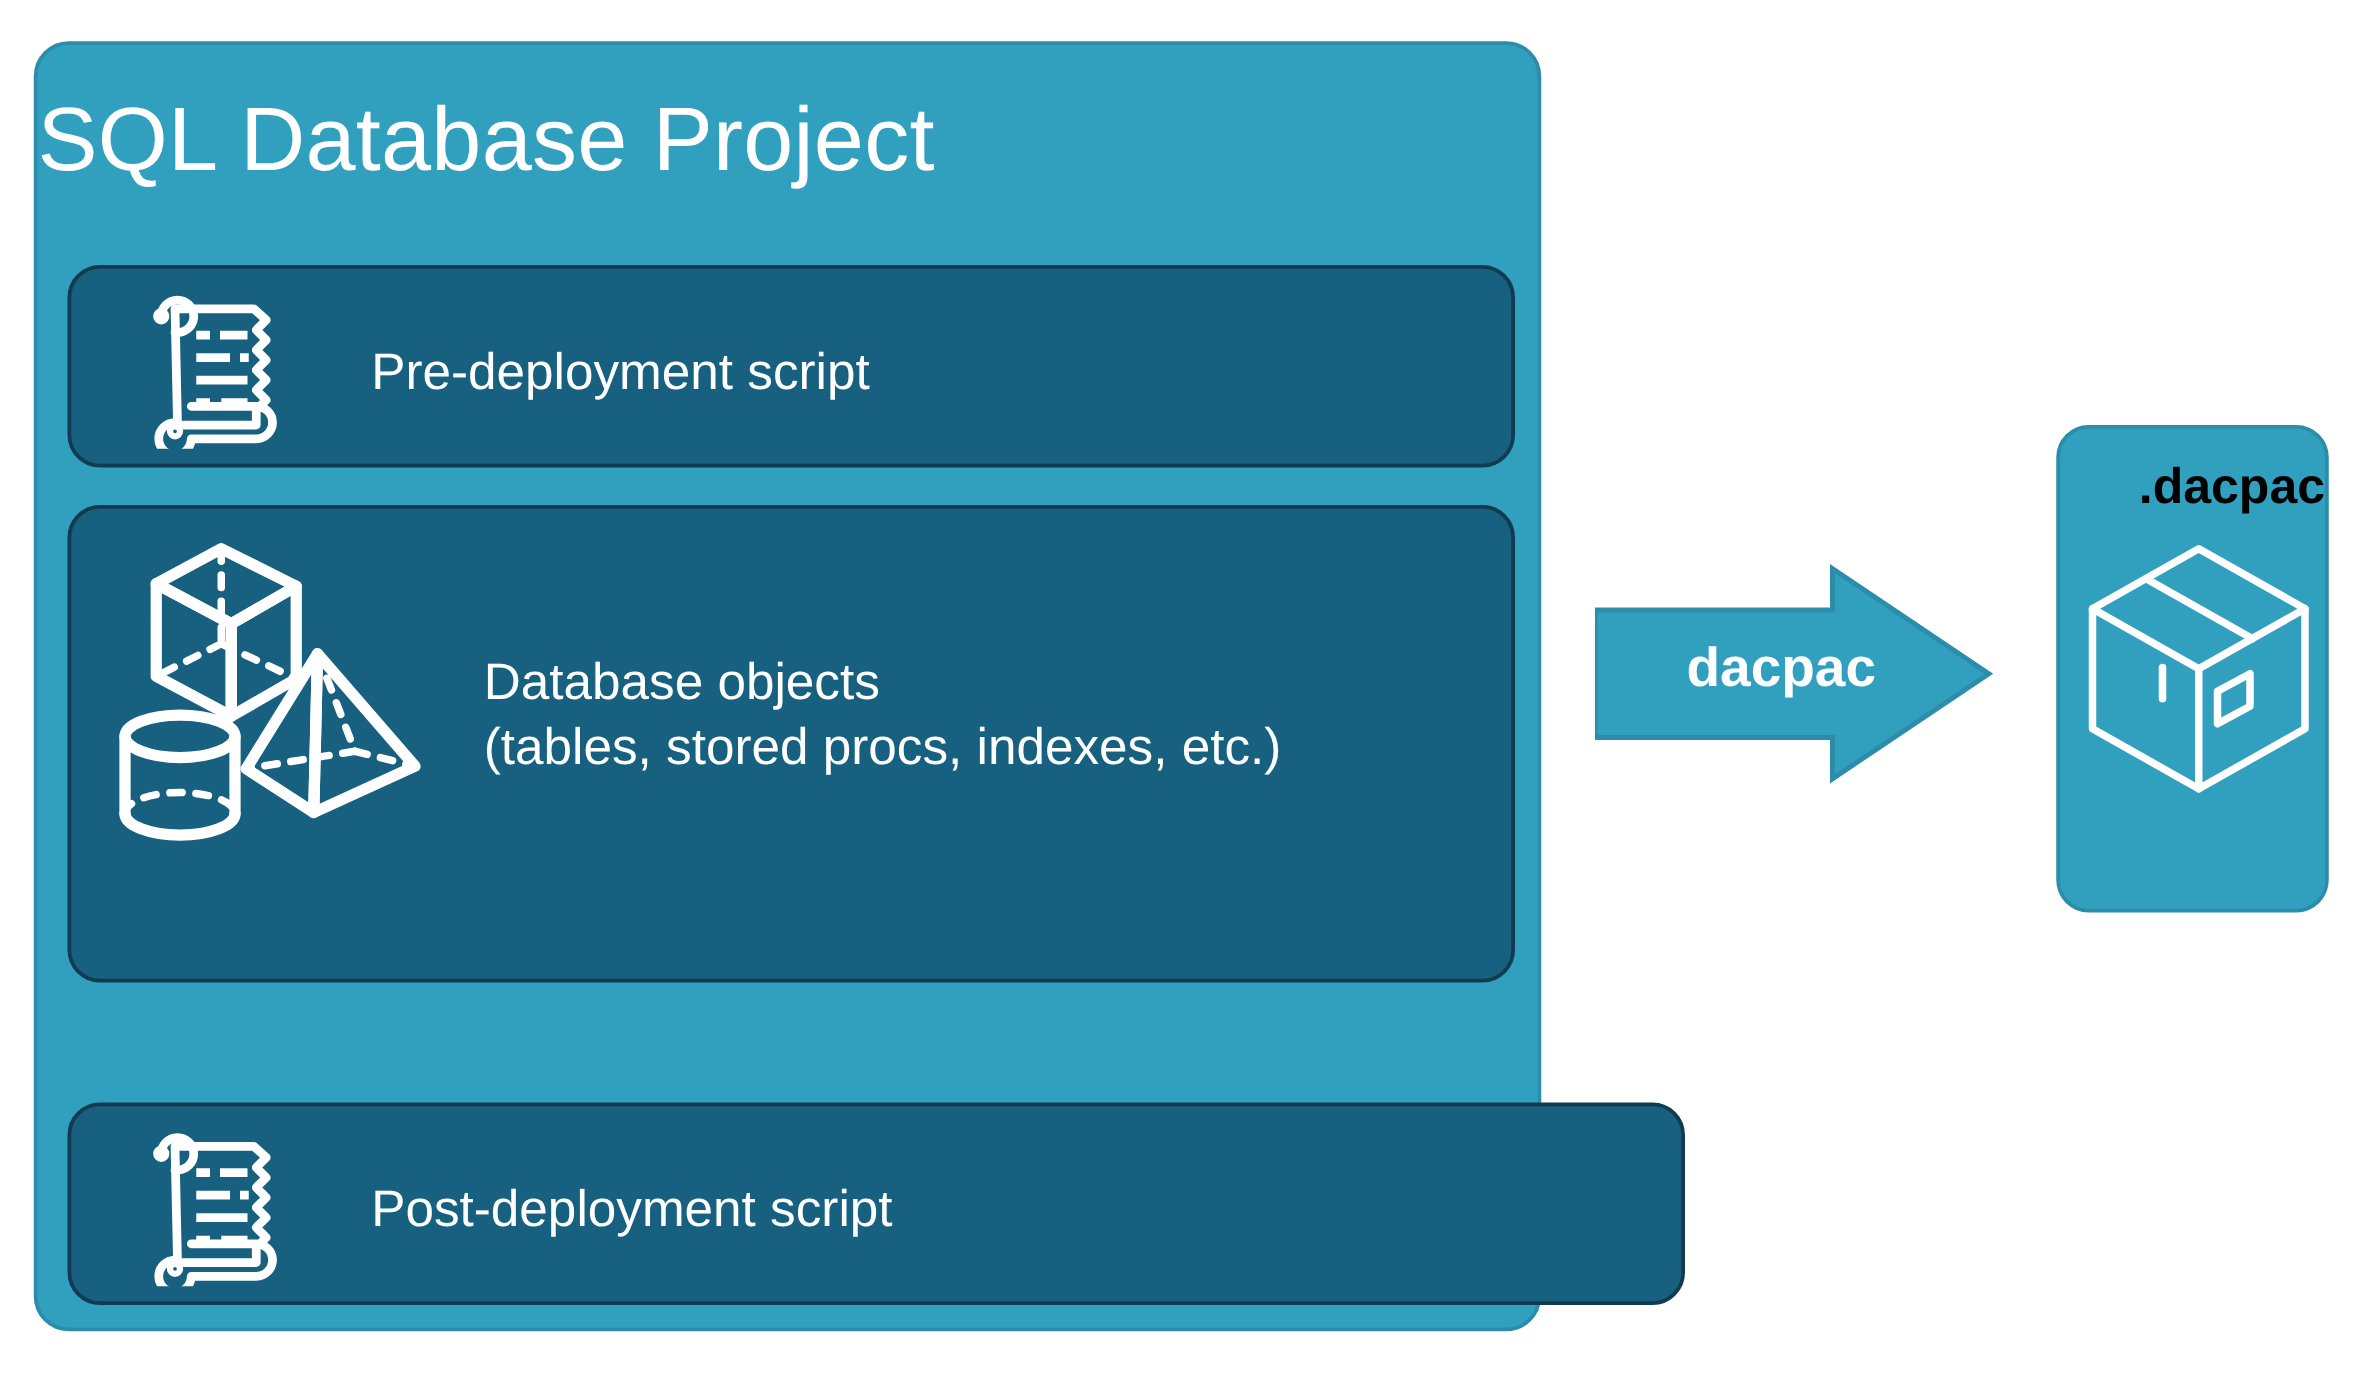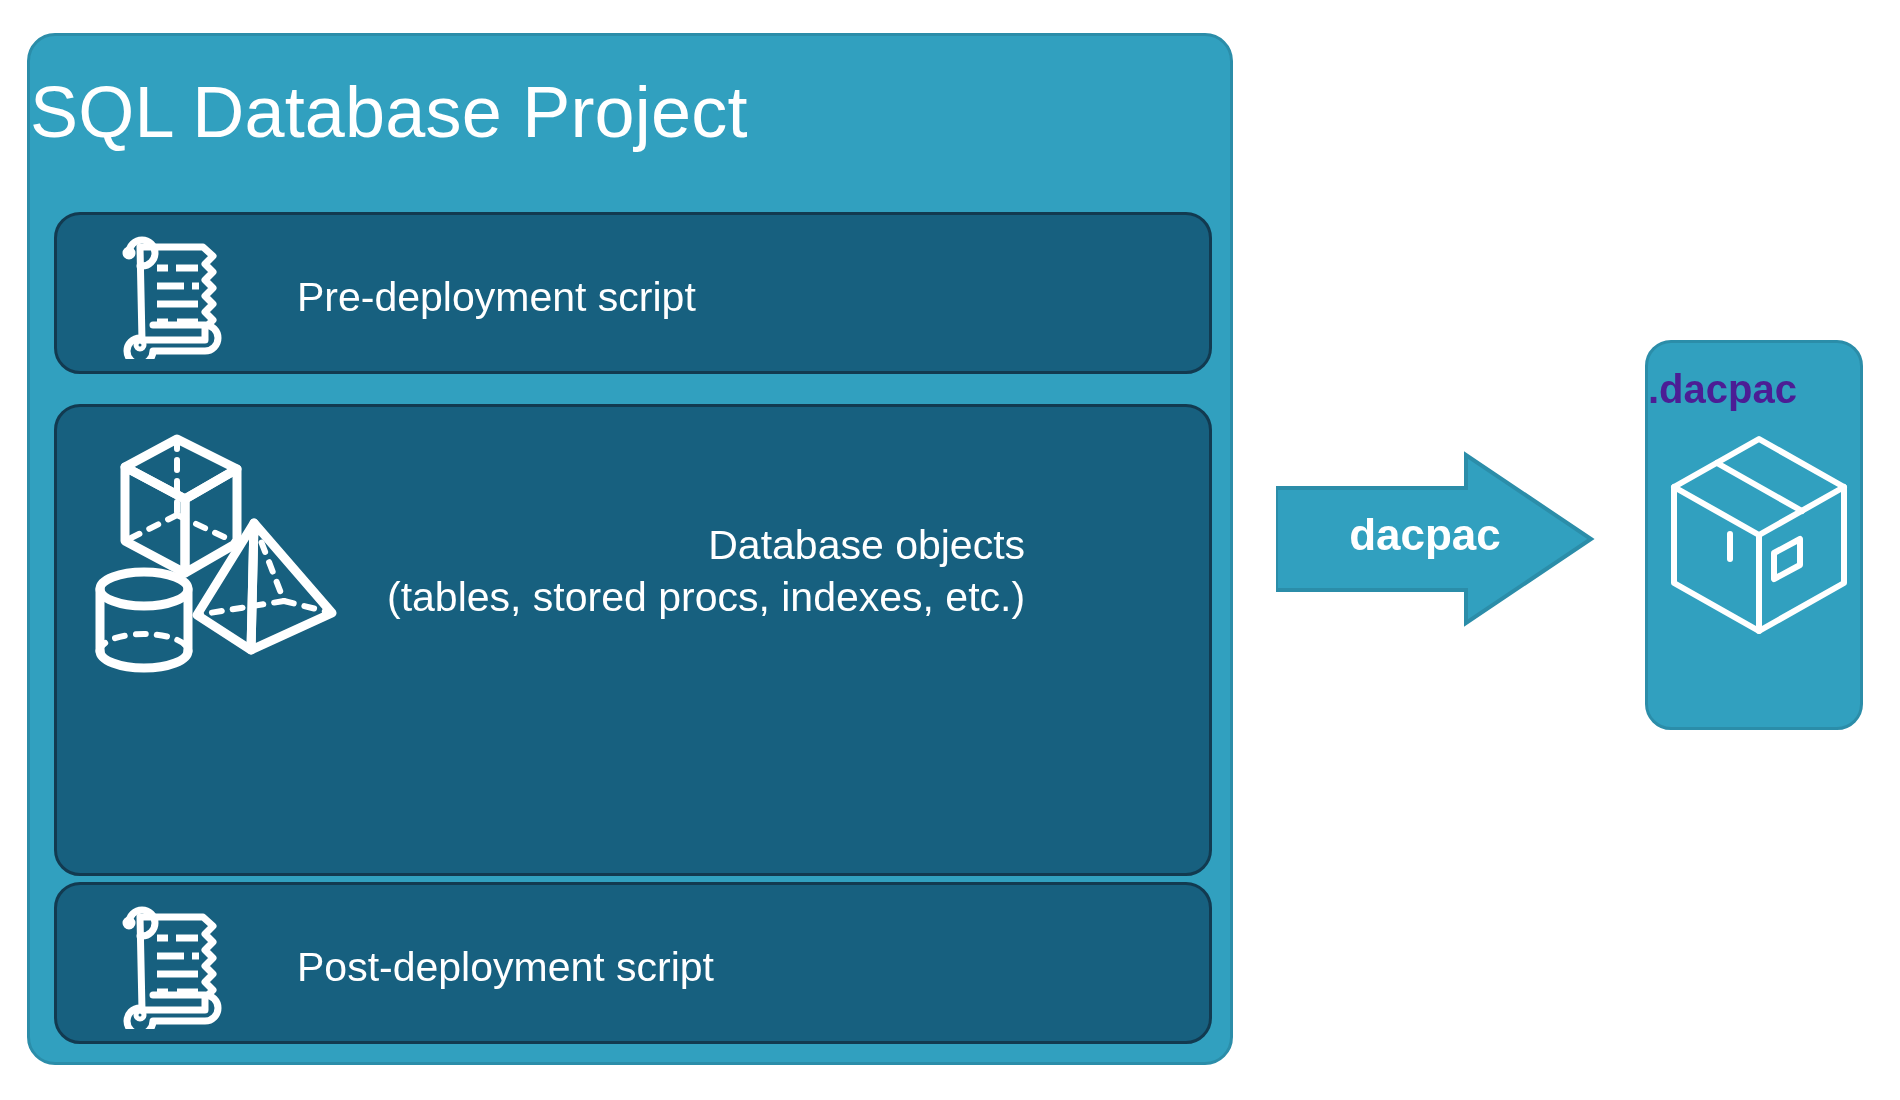--- a/index.html
+++ b/index.html
@@ -55,22 +55,22 @@
   .panel {
     position: absolute;
     background: #17607f;
     border: 3px solid #123a50;
     border-radius: 26px;
     box-sizing: border-box;
     display: flex;
     align-items: center;
   }
   .panel-pre  { left: 24px; top: 176px; width: 1158px; height: 162px; }
-  .panel-obj  { left: 24px; top: 368px; width: 1158px; height: 472px; text-align: right; }
-  .panel-post { left: 24px; top: 846px; width: 1158px; height: 162px; }
+  .panel-obj  { left: 24px; top: 368px; width: 1158px; height: 382px; }
+  .panel-post { left: 24px; top: 846px; width: 1294px; height: 162px; }
 
   .panel-icon {
     position: absolute;
     display: block;
   }
   .icon-scroll-pre  { left: 50px; top: 18px;  width: 130px; height: 126px; }
   .icon-scroll-post { left: 50px; top: 18px;  width: 130px; height: 126px; }
   .icon-shapes      { left: 34px; top: 18px;  width: 290px; height: 260px; }
 
   .panel-label {
@@ -116,22 +116,22 @@
     background: #31a0bf;
     border: 3px solid #2b8da9;
     border-radius: 26px;
     box-sizing: border-box;
   }
   .dacpac-title {
     position: absolute;
     left: 0;
     top: 26px;
     width: 100%;
-    text-align: left;
-    color: #4c1d95;
+    text-align: right;
+    color: #000000;
     font-size: 40px;
     font-weight: bold;
     line-height: 1;
     white-space: nowrap;
   }
   .dacpac-icon {
     position: absolute;
     left: 22px;
     top: 92px;
     width: 178px;

